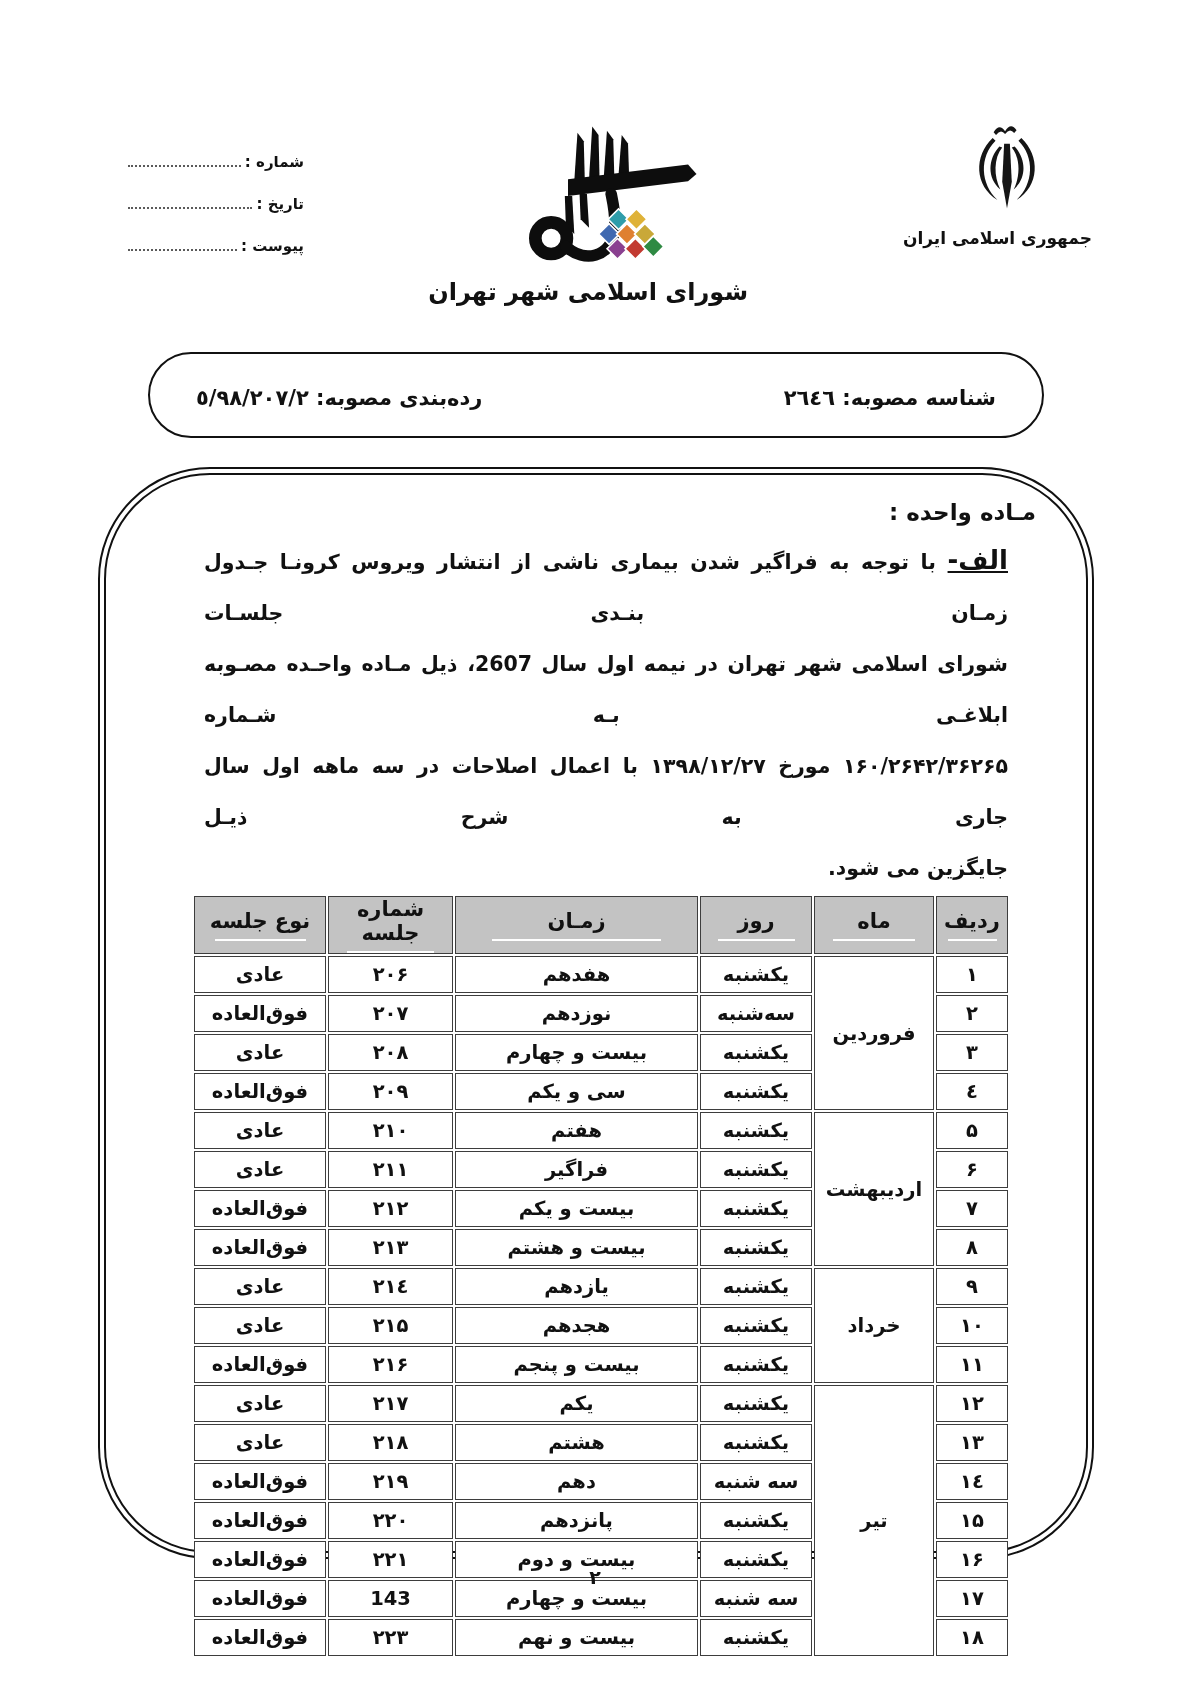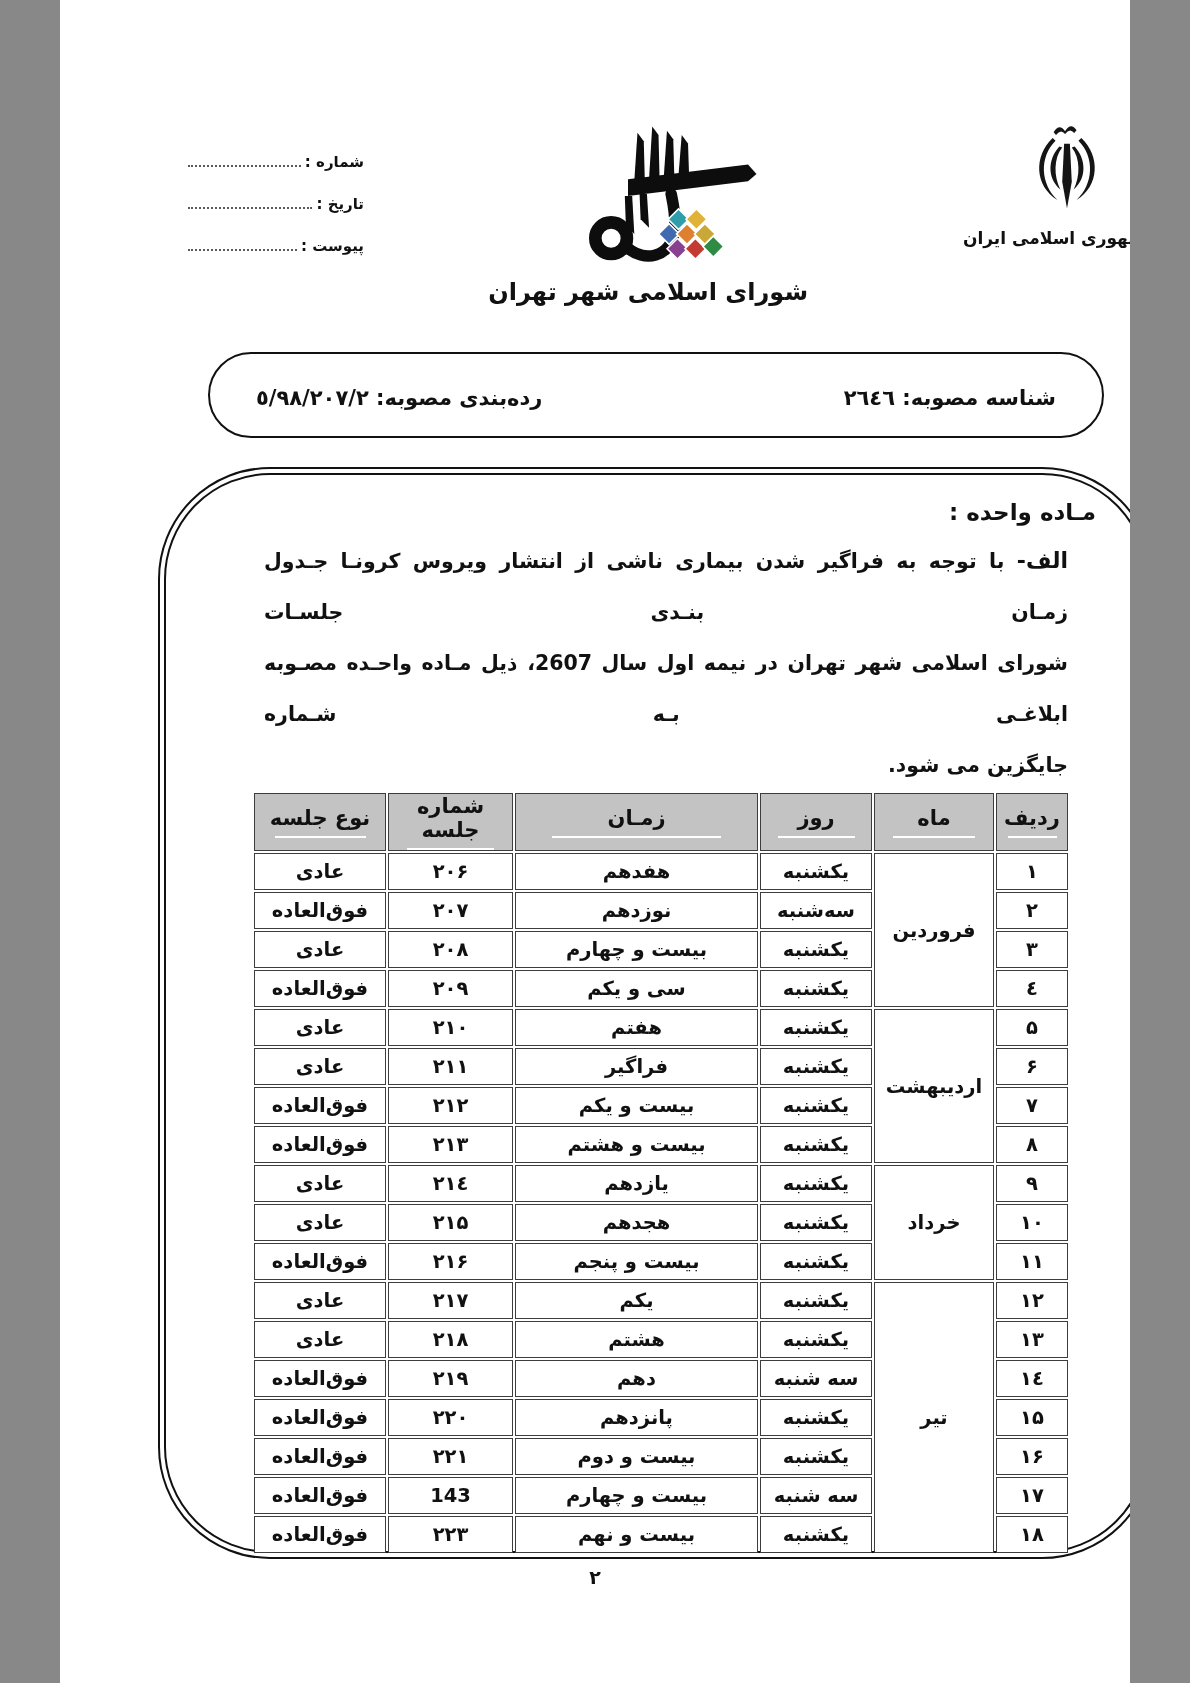--- a/index.html
+++ b/index.html
@@ -1,17 +1,17 @@
 <!DOCTYPE html>
 <html lang="fa"><head>
 <meta charset="utf-8">
 <style>
   html,body{margin:0;padding:0;background:#888;}
   #page{
-    position:relative;width:1070px;height:1683px;background:#ffffff;
+    position:relative;width:1190px;height:1683px;background:#ffffff;
     font-family:"DejaVu Sans",sans-serif;color:#111;overflow:hidden;margin:0 auto;
   }
   
   .fields{position:absolute;top:146px;left:126px;width:180px;direction:rtl;}
   .field{display:flex;align-items:flex-end;height:25px;margin-bottom:17px;}
   .f-label{font-size:15px;font-weight:bold;white-space:nowrap;padding-right:2px;}
   .f-dots{flex:1;border-bottom:2px dotted #5a5a5a;margin:0 4px 4px 2px;}
   .logo{position:absolute;top:116px;left:468px;width:280px;text-align:center;}
   .logo-caption{font-size:24px;font-weight:bold;margin-top:0;direction:rtl;white-space:nowrap;}
   .emblem{position:absolute;top:122px;left:922px;width:170px;text-align:center;}
@@ -30,21 +30,21 @@
     border:2px solid #111;border-radius:112px;padding:4px;
   }
   .main-inner{
     width:100%;height:100%;box-sizing:border-box;border:2px solid #111;border-radius:106px;
     direction:rtl;padding:10px 48px 0 92px;
   }
   .made-heading{font-size:23px;font-weight:bold;margin:14px 2px 0 0;}
   .para{margin:10px 30px 0 6px;font-size:20.5px;font-weight:bold;line-height:51px;}
   .p-line{text-align:justify;text-align-last:justify;}
   .p-line.last{text-align:right;text-align-last:right;}
-  .clause{font-size:22px;font-weight:bold;}
+  .clause{font-size:26px;font-weight:bold;text-decoration:underline;}
   .jadval-heading{font-size:24px;font-weight:bold;margin:2px 32px 8px 0;}
   
   table.sched{
     table-layout:fixed;width:818px;margin:0 28px 0 auto;
     border-collapse:separate;border-spacing:2px;direction:rtl;
   }
   table.sched th{
     background:#c3c3c3;border:1.5px solid #3d3d3d;height:50px;
     font-size:21px;font-weight:bold;padding:0;vertical-align:middle;
   }
@@ -127,20 +127,21 @@
       <span>٥/٩٨/٢٠٧/٢</span>
     </div>
   </div>
 
   <div class="main-box">
     <div class="main-inner">
       <div class="made-heading">مـاده واحده :</div>
       <div class="para">
           <div class="p-line"><span class="clause">الف-</span> با توجه به فراگیر شدن بیماری  ناشی از انتشار ویروس کرونـا جـدول زمـان بنـدی جلسـات</div>
           <div class="p-line">شورای اسلامی شهر تهران در نیمه اول سال 2607،  ذیل مـاده واحـده مصـوبه ابلاغـی بـه شـماره</div>
+          <div class="p-line">۱۶۰/۲۶۴۲/۳۶۲۶۵ مورخ ۱۳۹۸/۱۲/۲۷ با اعمال اصلاحات در سه ماهه اول سال جاری به شرح ذیـل</div>
           <div class="p-line last">جایگزین می شود.</div>
         </div>
       <table class="sched">
         <colgroup>
           <col style="width:72px">
             <col style="width:120px">
             <col style="width:112px">
           <col style="width:243px">
             <col style="width:125px">
             <col style="width:132px">

